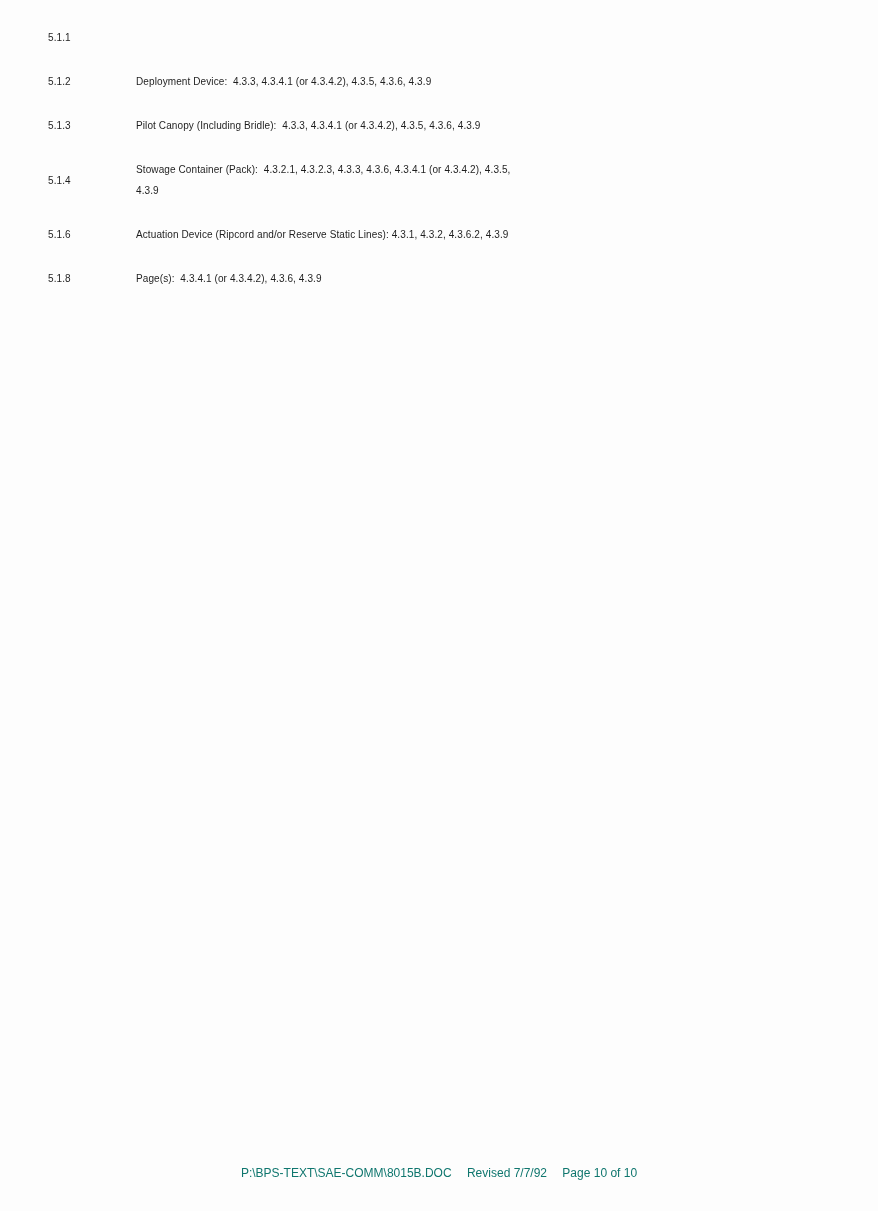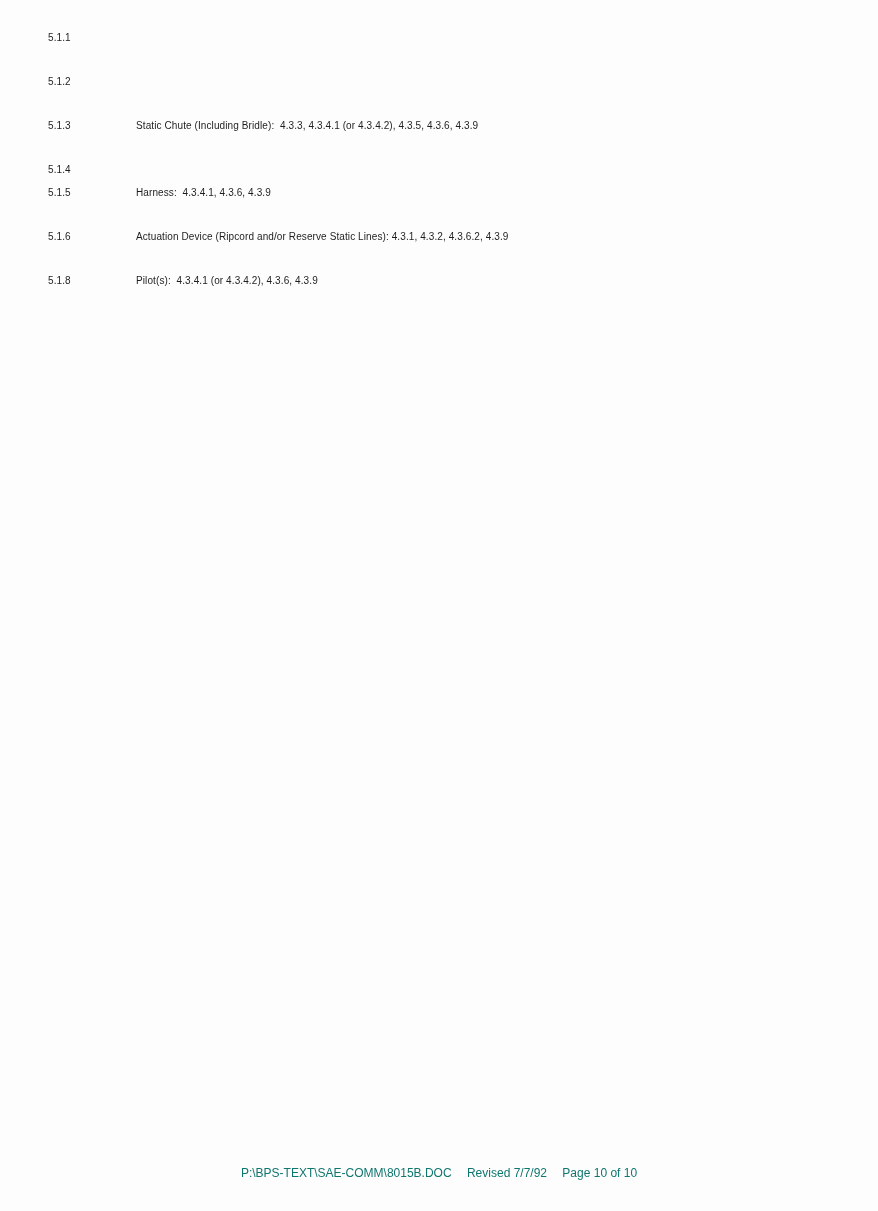--- a/index.html
+++ b/index.html
@@ -59,45 +59,44 @@
 <div class="page">
 
   <div class="content">
 
     <div class="row first">
       <span class="num">5.1.1</span>
     </div>
 
     <div class="row">
       <span class="num">5.1.2</span>
+      <span class="txt">Deployment Device:  4.3.3, 4.3.4.1 (or 4.3.4.2), 4.3.5, 4.3.6, 4.3.9</span>
     </div>
 
     <div class="row">
       <span class="num">5.1.3</span>
-      <span class="txt">Static Chute (Including Bridle):  4.3.3, 4.3.4.1 (or 4.3.4.2), 4.3.5, 4.3.6, 4.3.9</span>
+      <span class="txt">Pilot Canopy (Including Bridle):  4.3.3, 4.3.4.1 (or 4.3.4.2), 4.3.5, 4.3.6, 4.3.9</span>
     </div>
 
     <div class="row">
       <span class="num">5.1.4</span>
+      <span class="txt">Stowage Container (Pack):  4.3.2.1, 4.3.2.3, 4.3.3, 4.3.6, 4.3.4.1 (or 4.3.4.2), 4.3.5,
+4.3.9</span>
     </div>
 
-    <div class="row tight">
-      <span class="num">5.1.5</span>
-      <span class="txt">Harness:  4.3.4.1, 4.3.6, 4.3.9</span>
-    </div>
 
     <div class="row">
       <span class="num">5.1.6</span>
       <span class="txt">Actuation Device (Ripcord and/or Reserve Static Lines): 4.3.1, 4.3.2, 4.3.6.2, 4.3.9</span>
     </div>
 
 
     <div class="row">
       <span class="num">5.1.8</span>
-      <span class="txt">Pilot(s):  4.3.4.1 (or 4.3.4.2), 4.3.6, 4.3.9</span>
+      <span class="txt">Page(s):  4.3.4.1 (or 4.3.4.2), 4.3.6, 4.3.9</span>
     </div>
 
   </div>
 
   <div class="footer">
     <span>P:\BPS-TEXT\SAE-COMM\8015B.DOC</span>
     <span>Revised 7/7/92</span>
     <span>Page 10 of 10</span>
   </div>
 

